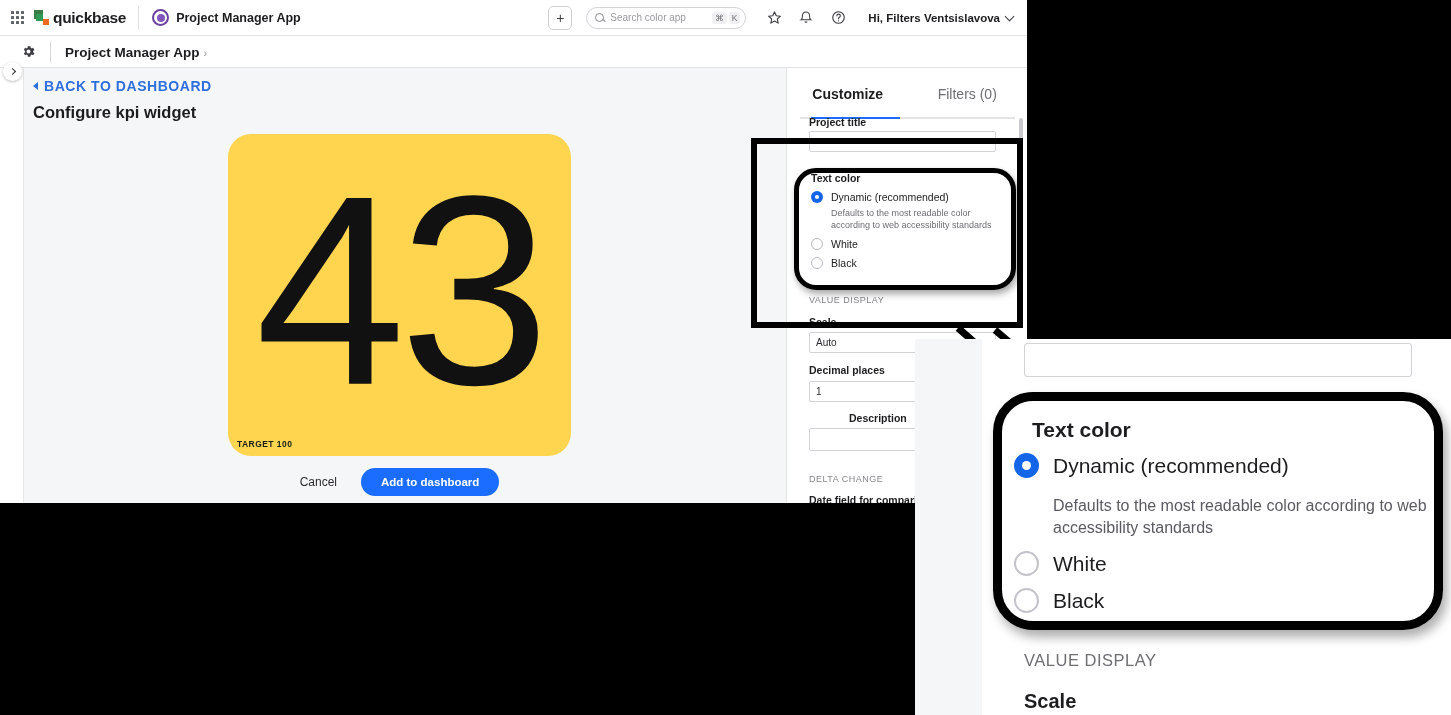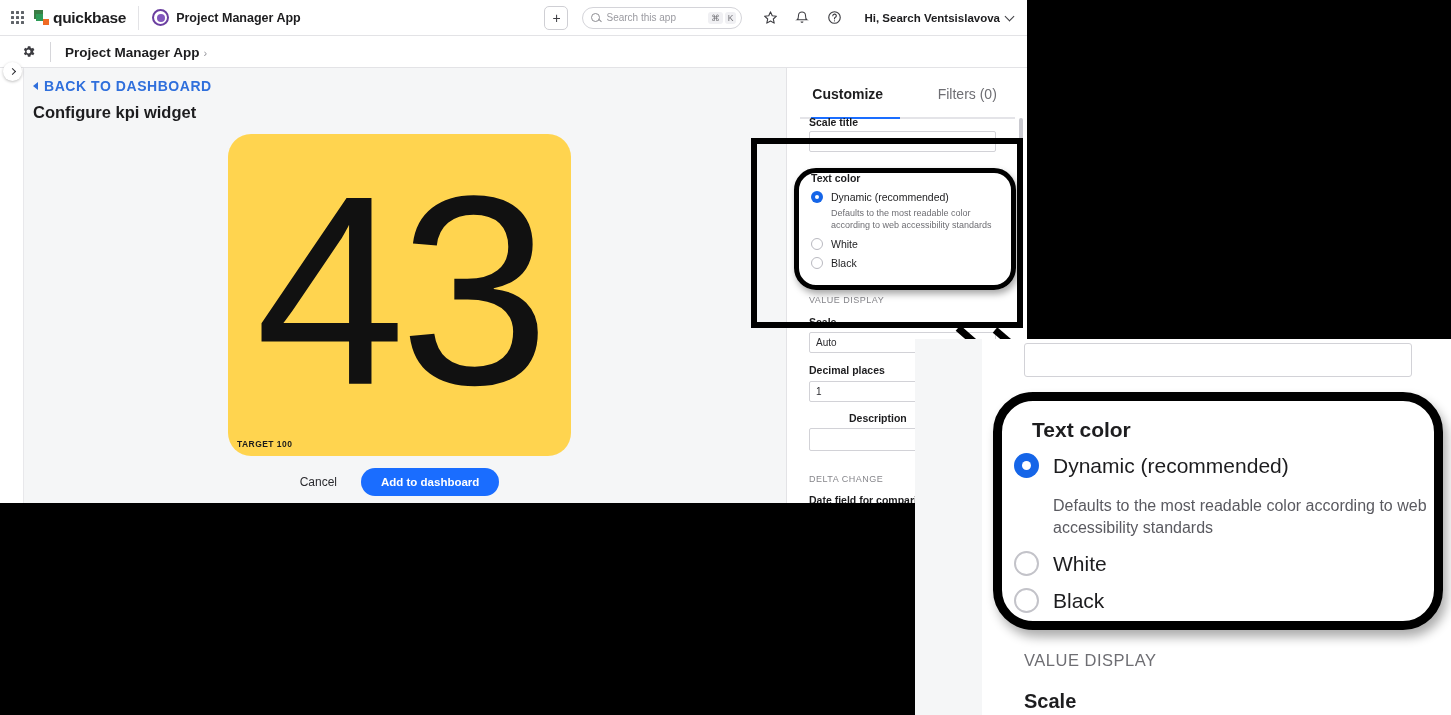--- a/index.html
+++ b/index.html
@@ -238,21 +238,21 @@
         </div>
       <div class="app-name">Project Manager App</div>
     </div>
 
     <div class="gspacer"></div>
 
     <div class="plus-btn">+</div>
 
     <div class="searchbox">
       <div class="mag"></div>
-      <div class="search-ph">Search this app</div>
+      <div class="search-ph">Search color app</div>
       <div class="kbd">⌘</div>
       <div class="kbd">K</div>
     </div>
 
     <div class="hicons">
       <div class="hicon">
         <svg width="15" height="15" viewBox="0 0 24 24" fill="none" stroke="#3c3c41" stroke-width="1.8" stroke-linejoin="round">
             <polygon points="12,3 14.8,9.2 21.5,9.9 16.5,14.4 17.9,21 12,17.6 6.1,21 7.5,14.4 2.5,9.9 9.2,9.2"></polygon>
           </svg>
       </div>
@@ -265,21 +265,21 @@
       <div class="hicon">
         <svg width="15" height="15" viewBox="0 0 24 24" fill="none" stroke="#3c3c41" stroke-width="1.8" stroke-linecap="round">
             <circle cx="12" cy="12" r="9.2"></circle>
             <path d="M9.3 9.3a2.8 2.8 0 1 1 3.7 2.7c-.7.3-1 .9-1 1.6v.5"></path>
             <circle cx="12" cy="17.3" r="0.9" fill="#3c3c41" stroke="none"></circle>
           </svg>
       </div>
     </div>
 
     <div class="user-menu">
-      <div class="user-name">Hi, Search Ventsislavova</div>
+      <div class="user-name">Hi, Filters Ventsislavova</div>
       <div class="chev-dn"></div>
     </div>
   </div>
 
   <div class="appbar">
     <div class="gear">
       <svg width="15" height="15" viewBox="0 0 24 24" fill="#3c3c41">
           <path d="M19.4 13a7.8 7.8 0 0 0 0-2l2-1.6-1.9-3.3-2.4 1a7.7 7.7 0 0 0-1.7-1l-.4-2.6H11l-.4 2.6a7.7 7.7 0 0 0-1.7 1l-2.4-1L4.6 9.4 6.6 11a7.8 7.8 0 0 0 0 2l-2 1.6 1.9 3.3 2.4-1c.5.4 1.1.8 1.7 1l.4 2.6h4l.4-2.6c.6-.2 1.2-.6 1.7-1l2.4 1 1.9-3.3-2-1.6ZM12 15.2A3.2 3.2 0 1 1 12 8.8a3.2 3.2 0 0 1 0 6.4Z"></path>
         </svg>
     </div>
@@ -315,21 +315,21 @@
 
   <div class="rightpane">
     <div class="tabs">
       <div class="tab active">Customize</div>
       <div class="tab">Filters (0)</div>
     </div>
     <div class="tabs-rule"></div>
     <div class="tab-ind"></div>
   </div>
 
-  <div class="field-label p-customtitle-lbl">Scale title</div>
+  <div class="field-label p-customtitle-lbl">Project title</div>
   <div class="field-input p-customtitle-in"></div>
 
   <div class="tc-group">
     <div class="tc-title">Text color</div>
     <div class="tc-row">
       <span class="radio on"></span>
       <span class="tc-label">Dynamic (recommended)</span>
     </div>
     <div class="tc-help">Defaults to the most readable color according to web accessibility standards</div>
     <div class="tc-row">

